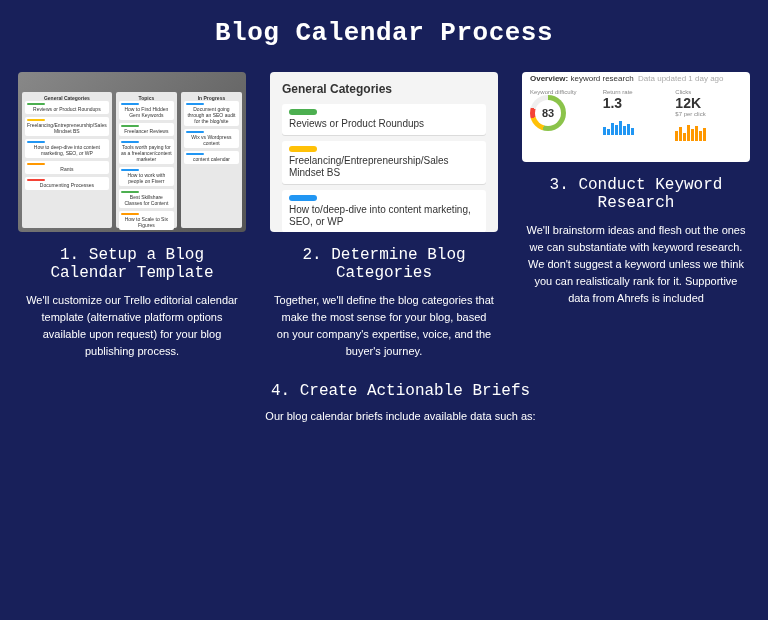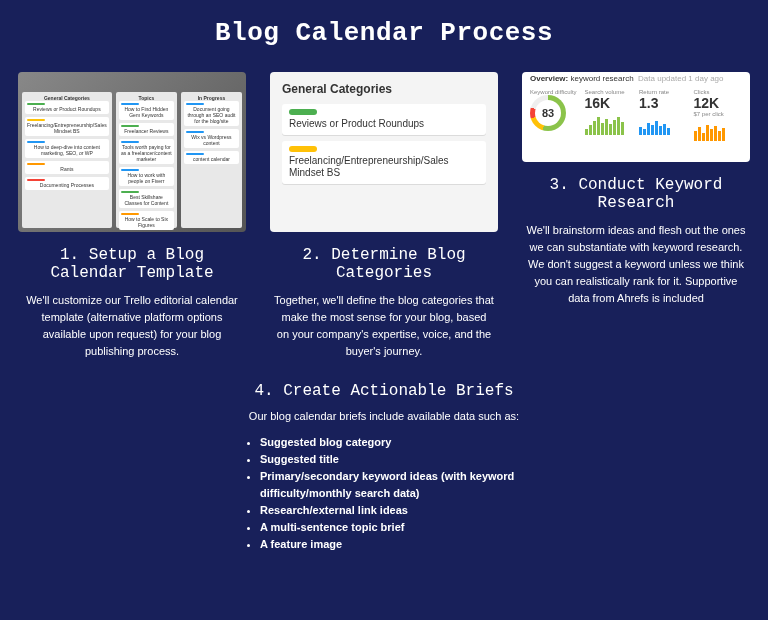--- a/index.html
+++ b/index.html
@@ -117,20 +117,21 @@
   .bars { display:flex; align-items:flex-end; gap:1px; height:20px; margin-top:4px;}
   .bars i{display:block;width:3px;background:#8bc34a;}
   .bars.blue i{background:#2196f3;}
   .bars.orange i{background:#ff9800;}
 
   
   .step4 {
     text-align:center;
     margin-top: 22px;
     padding: 0 200px;
+    margin-left: 33px;
   }
   .step4 h3 {
     font-family: "Courier New", monospace;
     font-size: 16px;
     margin-bottom: 10px;
     font-weight: normal;
   }
   .step4 .intro {
     font-size: 11px;
     margin-bottom: 12px;
@@ -184,56 +185,41 @@
     <h3>1. Setup a Blog Calendar Template</h3>
     <p>We'll customize our Trello editorial calendar template (alternative platform options available upon request) for your blog publishing process.</p>
   </div>
 
   <div class="col">
     <div class="thumb">
       <div class="cats">
         <div class="listhead">General Categories</div>
         <div class="item"><div class="lbl g"></div><span>Reviews or Product Roundups</span></div>
         <div class="item"><div class="lbl y"></div><span>Freelancing/Entrepreneurship/Sales Mindset BS</span></div>
+        <div class="item"><div class="lbl b"></div><span>How to/deep-dive into content marketing, SEO, or WP</span></div>
 
       </div>
     </div>
     <h3>2. Determine Blog Categories</h3>
     <p>Together, we'll define the blog categories that make the most sense for your blog, based on your company's expertise, voice, and the buyer's journey.</p>
   </div>
 
   <div class="col col3">
     <div class="thumb">
       <div class="ahrefs">
         <div class="hdr">
           <b>Overview:</b>
           <span>keyword research</span>
           &nbsp;<span style="color:#aaa">Data updated 1 day ago</span>
         </div>
         <div class="metrics">
           <div class="metric">
             <div style="font-size:6px;color:#888">Keyword difficulty</div>
             <div class="gauge">
                 <span>83</span>
-              </div>
-          </div>
-          <div class="metric">
-            <div style="font-size:6px;color:#888">Search volume</div>
-            <div class="big">16K</div>
-            <div class="bars">
-                <i style="height:30%"></i>
-                <i style="height:50%"></i>
-                <i style="height:70%"></i>
-                <i style="height:90%"></i>
-                <i style="height:60%"></i>
-                <i style="height:80%"></i>
-                <i style="height:55%"></i>
-                <i style="height:75%"></i>
-                <i style="height:90%"></i>
-                <i style="height:65%"></i>
               </div>
           </div>
           <div class="metric">
             <div style="font-size:6px;color:#888">Return rate</div>
             <div class="big">1.3</div>
             <div class="bars blue">
                 <i style="height:40%"></i>
                 <i style="height:30%"></i>
                 <i style="height:60%"></i>
                 <i style="height:50%"></i>
@@ -262,21 +248,13 @@
       </div>
     </div>
     <h3>3. Conduct Keyword Research</h3>
     <p>We'll brainstorm ideas and flesh out the ones we can substantiate with keyword research. We don't suggest a keyword unless we think you can realistically rank for it. Supportive data from Ahrefs is included</p>
   </div>
 </div>
 
 <div class="step4">
   <h3>4. Create Actionable Briefs</h3>
   <p class="intro">Our blog calendar briefs include available data such as:</p>
-  <ul>
-    <li>Suggested blog category</li>
-    <li>Suggested title</li>
-    <li>Primary/secondary keyword ideas (with keyword difficulty/monthly search data)</li>
-    <li>Research/external link ideas</li>
-    <li>A multi-sentence topic brief</li>
-    <li>A feature image</li>
-  </ul>
 </div>
 
 </body></html>

